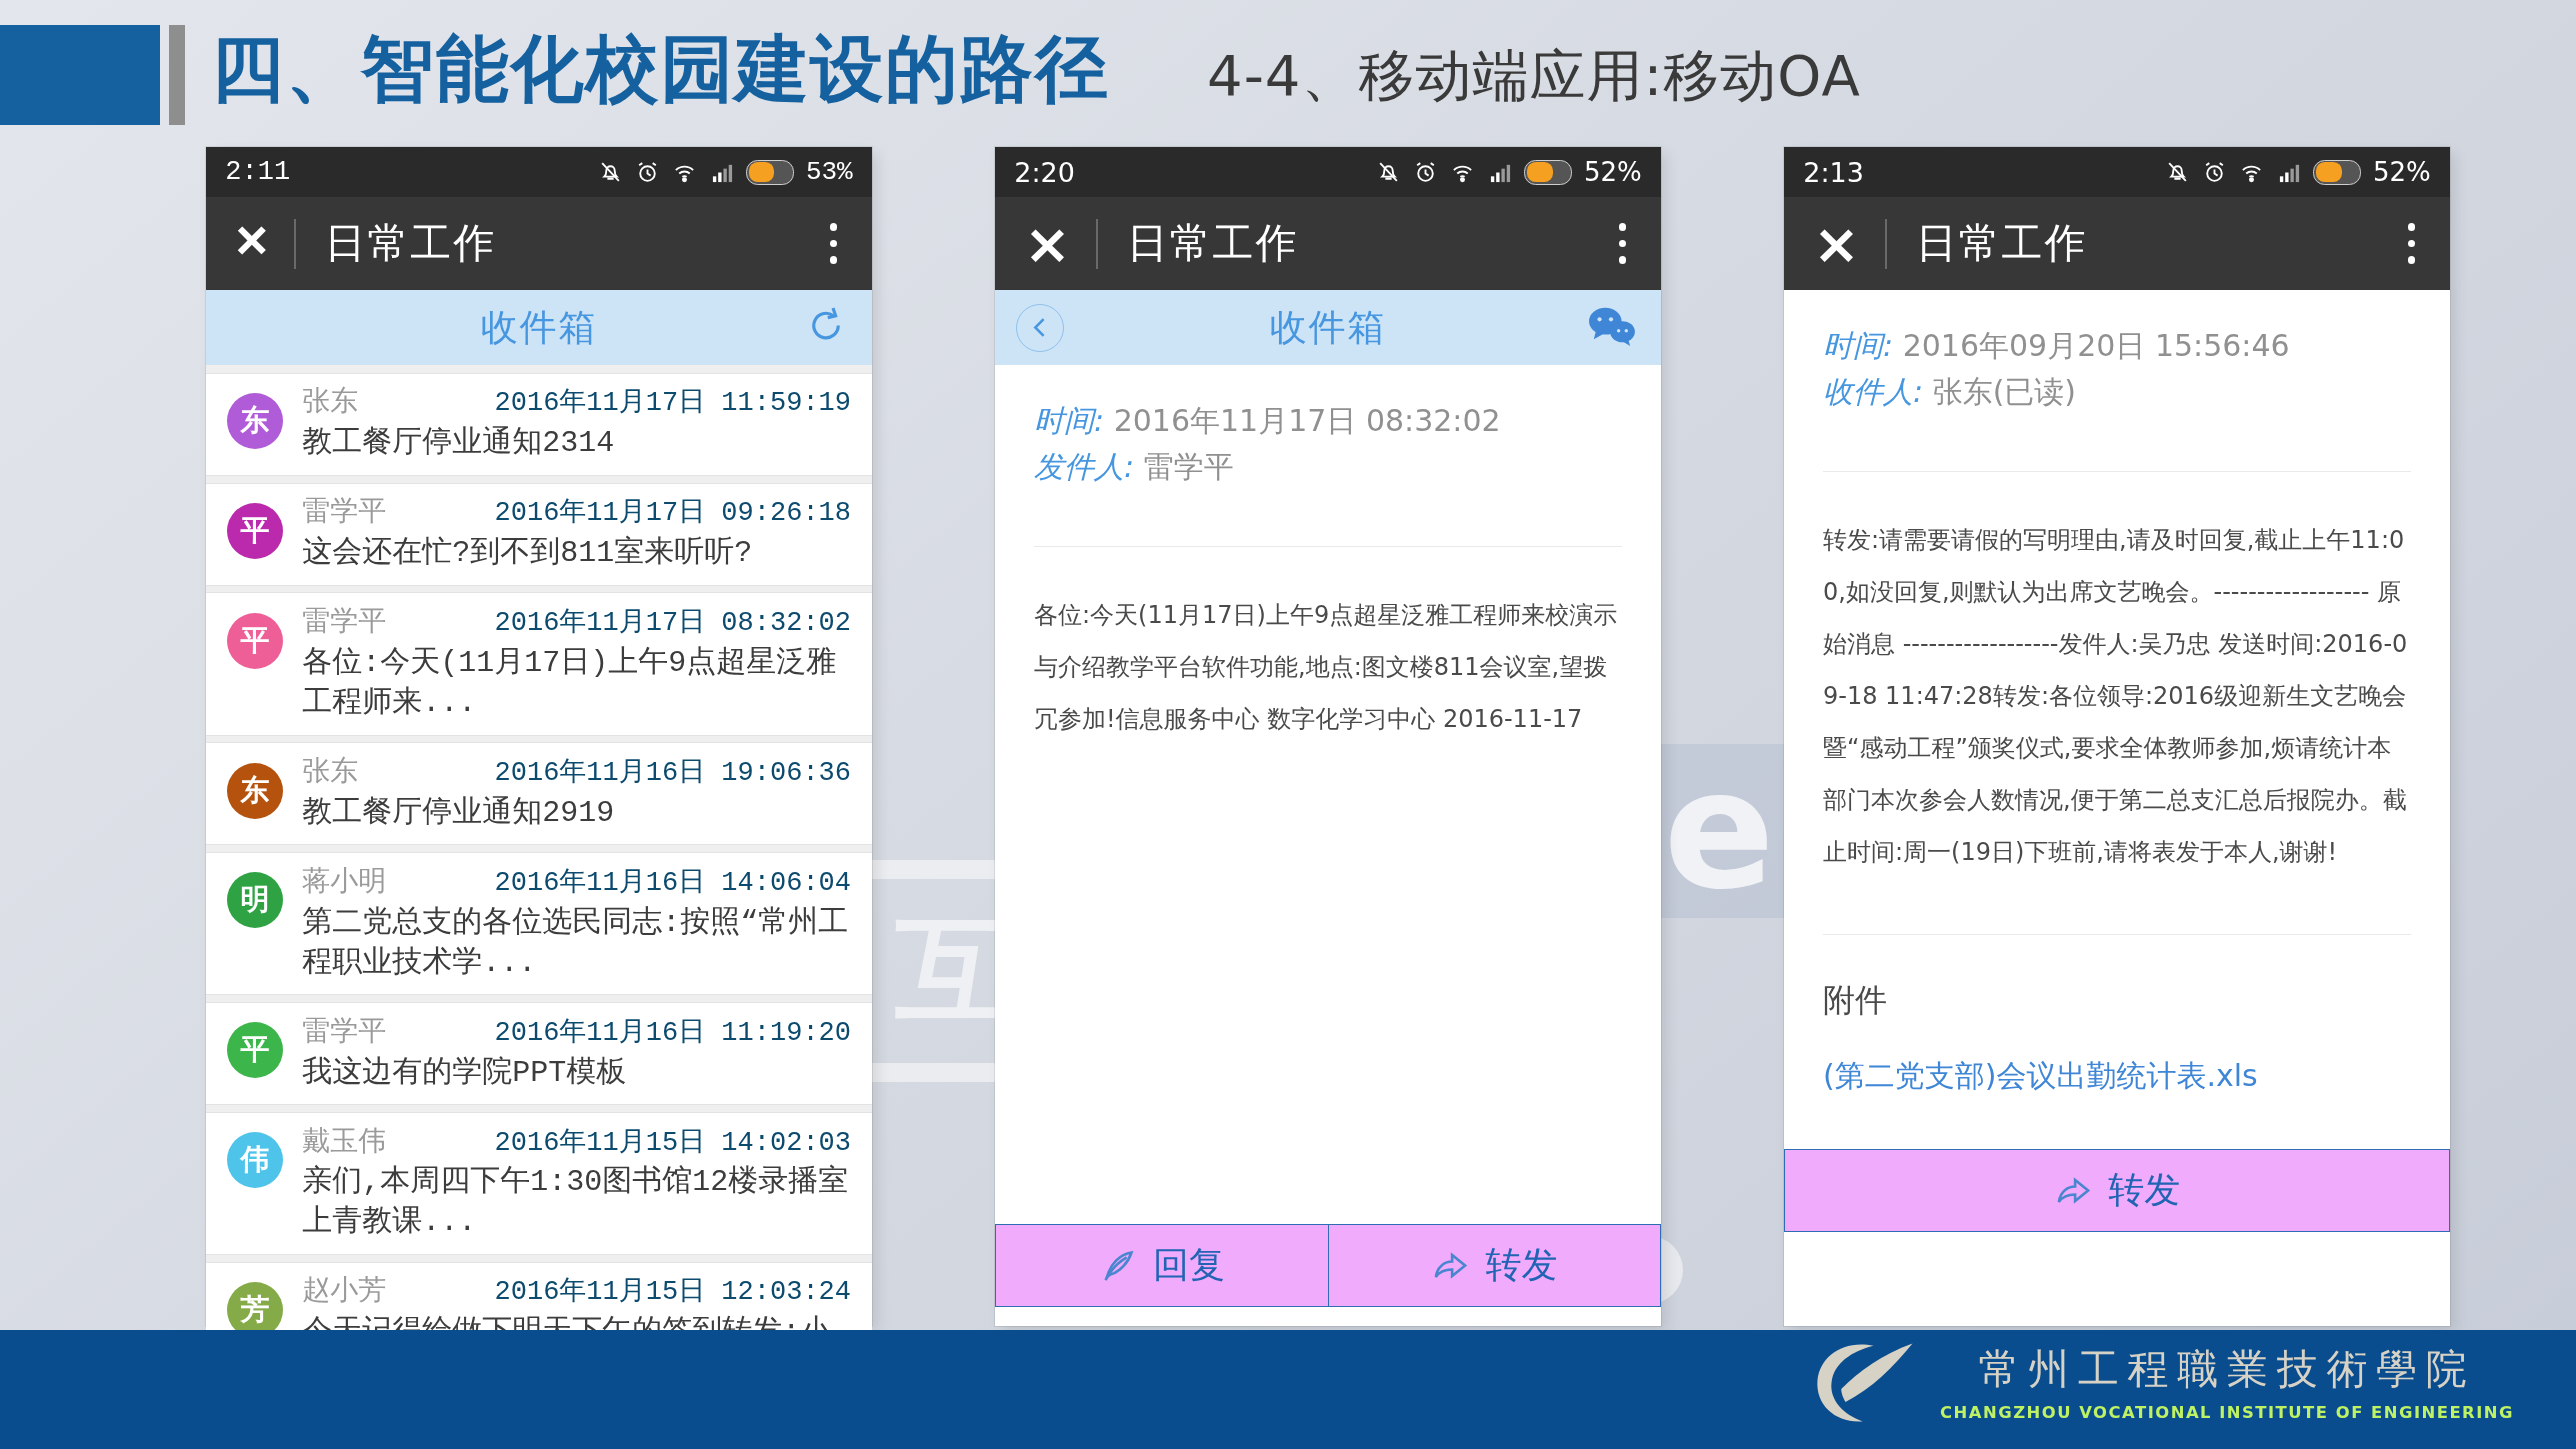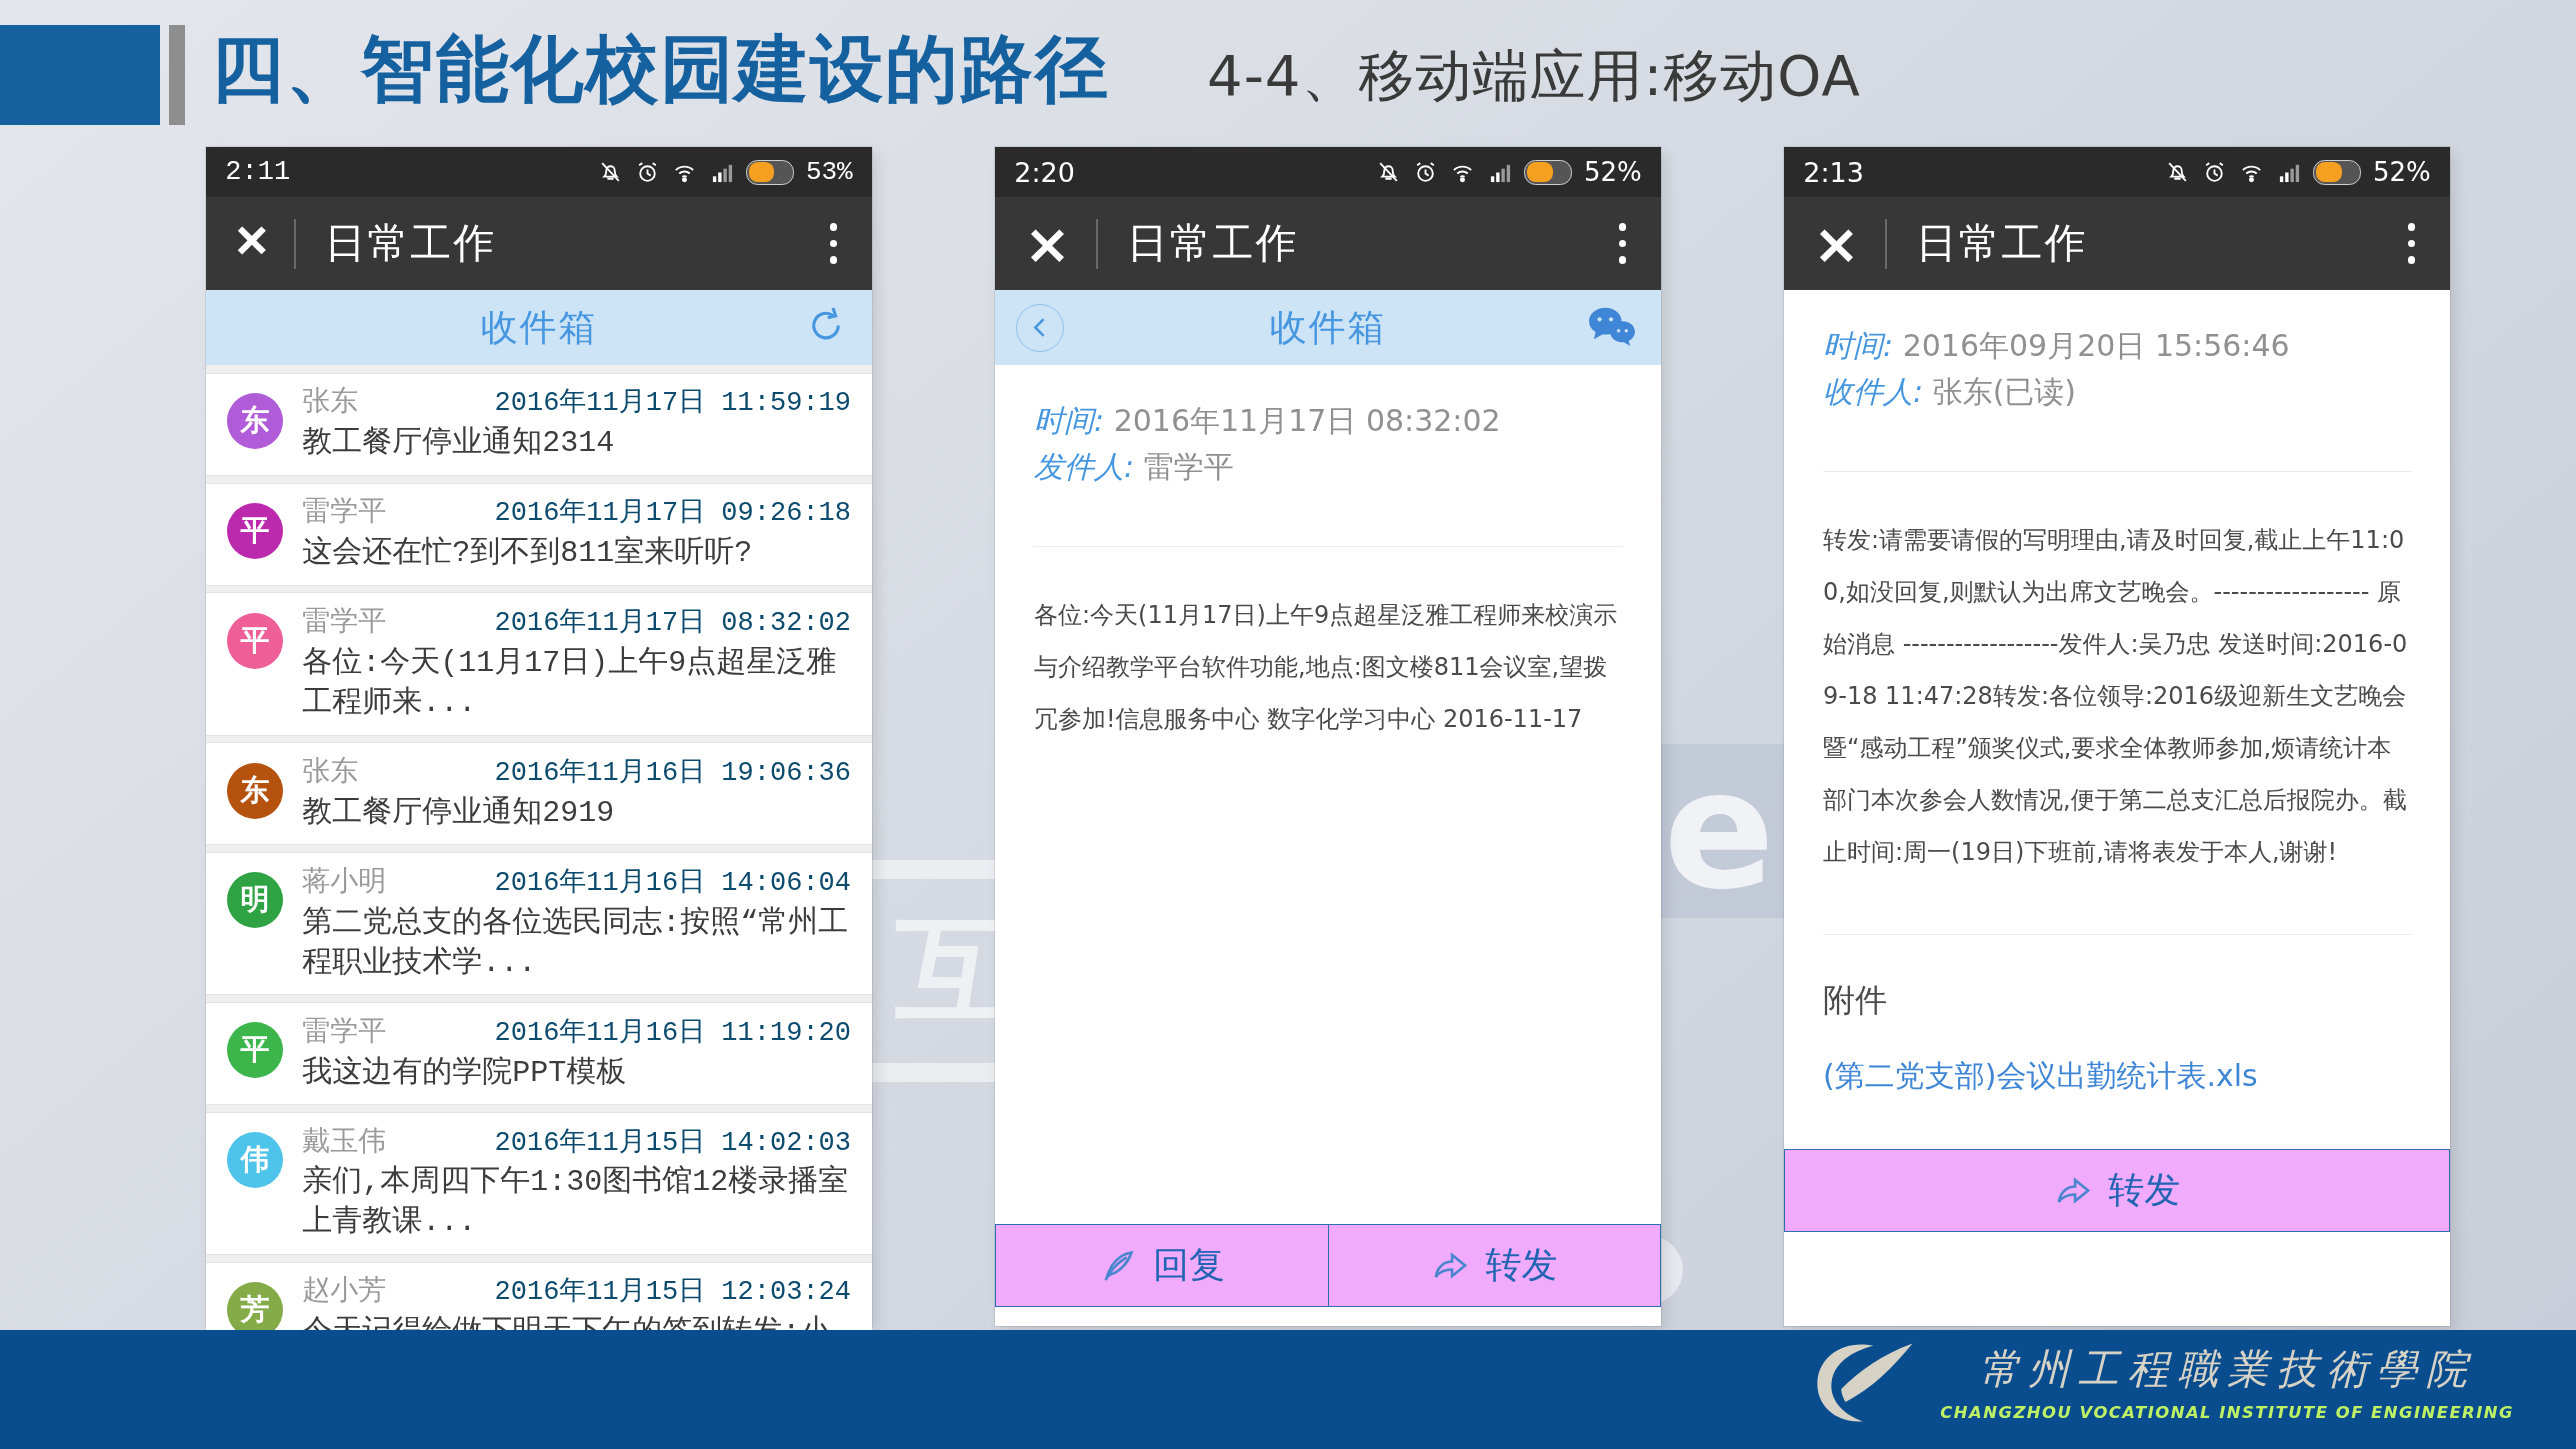--- a/index.html
+++ b/index.html
@@ -72,21 +72,21 @@
   .mail-body{margin-top:42px;font-size:24px;line-height:52px;color:#4a4a4a;word-break:break-all;}
   .attach-label{margin-top:44px;font-size:32px;color:#4a4a4a;}
   .attach-link{margin-top:33px;font-size:30px;color:#3f86d6;cursor:pointer;}
 
   .btn-bar{position:absolute;left:0;right:0;bottom:19.3px;height:81px;display:flex;border:1.9px solid #2e6cb4;background:#fff;}
   .mail-btn{flex:1;display:flex;align-items:center;justify-content:center;gap:15.5px;
     background:#f0abfc;border:none;font-size:36px;color:#2264b4;font-family:inherit;cursor:pointer;}
   .btn-bar.two .mail-btn + .mail-btn{border-left:1.9px solid #2e6cb4;}
 
   
-  .footer{position:absolute;left:0;right:0;bottom:0;height:120px;background:#0a4d8f;z-index:2;font-style:italic;}
+  .footer{position:absolute;left:0;right:0;bottom:0;height:120px;background:#0a4d8f;z-index:2;}
   .logo{position:absolute;right:62px;top:7.7px;display:flex;align-items:center;gap:21px;}
   .logo-text{display:flex;flex-direction:column;align-items:center;}
   .logo-cn{font-family:"DejaVu Serif","Liberation Serif",serif;font-size:41px;color:#d6d2c6;letter-spacing:8.7px;white-space:nowrap;}
   .logo-en{margin-top:5.8px;font-size:16.4px;font-weight:bold;color:#bef264;letter-spacing:1.5px;white-space:nowrap;}
 </style>
 </head>
 <body>
 
 <div class="slide">
 

